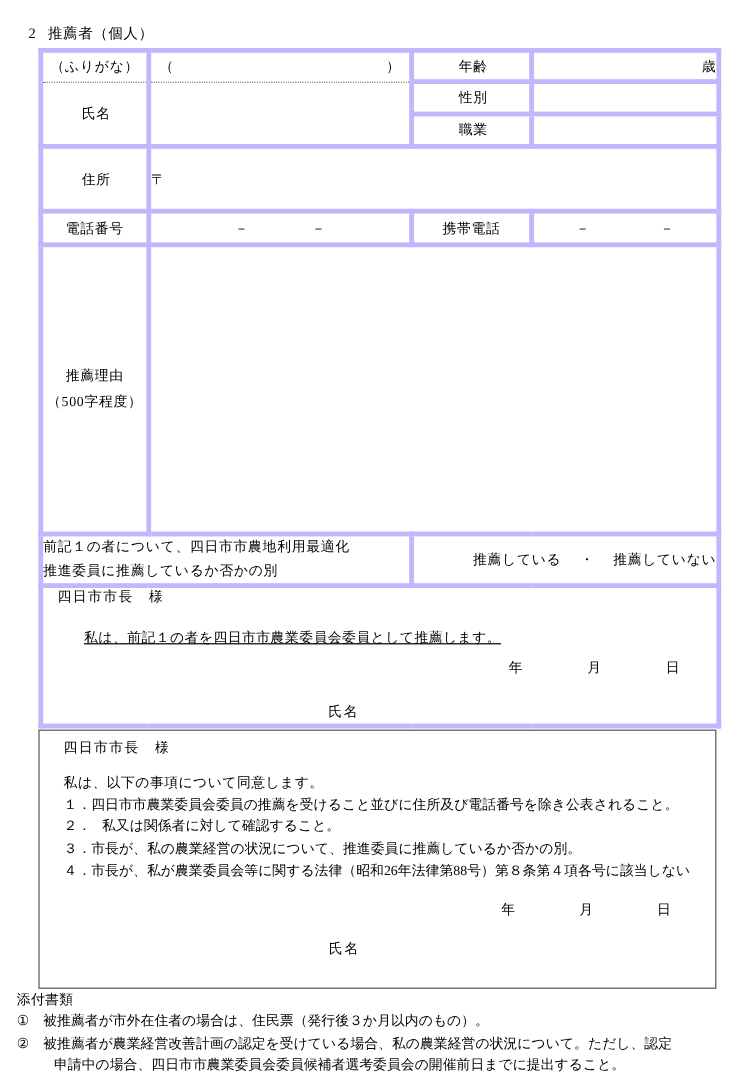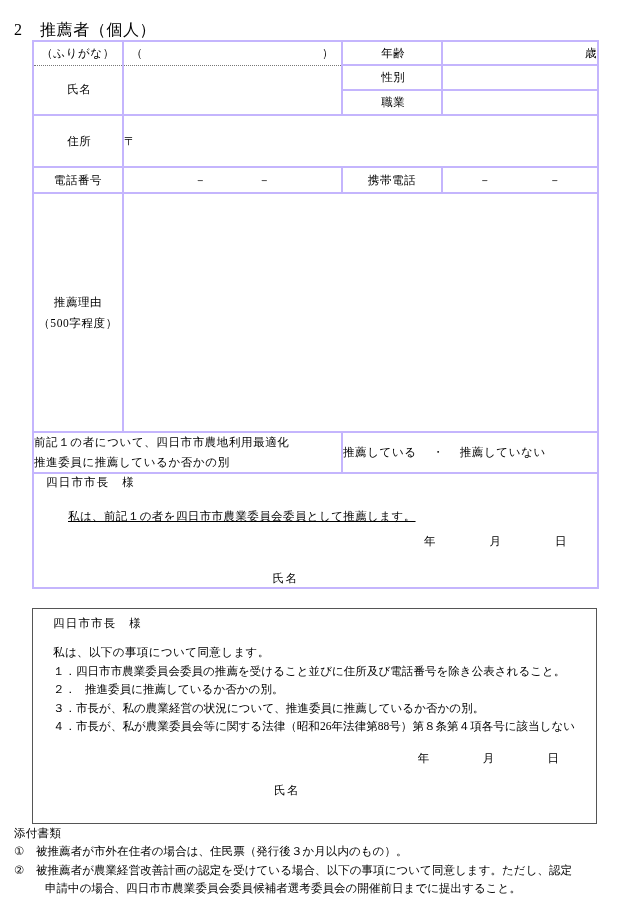--- a/index.html
+++ b/index.html
@@ -19,40 +19,41 @@
   .page {
     position: absolute;
     left: 0; top: 0;
     width: 630px;
     height: 903px;
   }
 
   
   .sec-heading {
     position: absolute;
-    font-size: 16px;
+    font-size: 12px;
     letter-spacing: 0.6px;
     white-space: nowrap;
+    text-align: center;
   }
   .sec-num {
     display: inline-block;
     width: 26px;
   }
 
   
   .form-table {
     position: absolute;
     left: 32px;
     top: 40px;
     width: 565px;
     border-collapse: collapse;
     table-layout: fixed;
   }
   .form-table td {
-    border: 2px solid #c4b5fd;
+    border: 4px solid #c4b5fd;
     padding: 0;
     vertical-align: middle;
     font-size: 11.5px;
     letter-spacing: 0.6px;
   }
   .lbl {
     text-align: center;
     white-space: nowrap;
   }
   .lbl-sp {
@@ -102,21 +103,21 @@
     display: flex;
     justify-content: center;
     gap: 58px;
   }
   .reason-label {
     text-align: center;
     line-height: 1.75;
     white-space: nowrap;
   }
   .status-cell {
-    text-align: left;
+    text-align: right;
     letter-spacing: 1.2px;
     white-space: nowrap;
   }
   .q-cell {
     padding: 4px 6px 4px 7px;
     line-height: 1.7;
     letter-spacing: 0.2px;
   }
 
   
@@ -355,21 +356,21 @@
   <div class="consent-box" style="top:608px; height:216px;">
     <div class="consent-to">四日市市長　様</div>
     <div class="consent-intro">私は、以下の事項について同意します。</div>
     <ul class="consent-list">
       <li>
         <span class="num">１．</span>
         <span>四日市市農業委員会委員の推薦を受けること並びに住所及び電話番号を除き公表されること。</span>
       </li>
       <li>
         <span class="num">２．</span>
-        <span class="cont">推進委員に推薦しているか否かの別。</span>
+        <span class="cont">私又は関係者に対して確認すること。</span>
       </li>
       <li>
         <span class="num">３．</span>
         <span>市長が、私の農業経営の状況について、推進委員に推薦しているか否かの別。</span>
       </li>
       <li>
         <span class="num">４．</span>
         <span>市長が、私が農業委員会等に関する法律（昭和26年法律第88号）第８条第４項各号に該当しない</span>
       </li>
     </ul>
@@ -383,19 +384,19 @@
 
   <div class="attach" style="top:826px;">
     <div class="attach-title">添付書類</div>
     <ul class="attach-list">
       <li>
         <span class="cnum">①</span>
         <span>被推薦者が市外在住者の場合は、住民票（発行後３か月以内のもの）。</span>
       </li>
       <li>
         <span class="cnum">②</span>
-        <span>被推薦者が農業経営改善計画の認定を受けている場合、以下の事項について同意します。ただし、認定</span>
+        <span>被推薦者が農業経営改善計画の認定を受けている場合、私の農業経営の状況について。ただし、認定</span>
         <span class="cont">申請中の場合、四日市市農業委員会委員候補者選考委員会の開催前日までに提出すること。</span>
       </li>
     </ul>
   </div>
 
 </div>
 
 </body></html>

